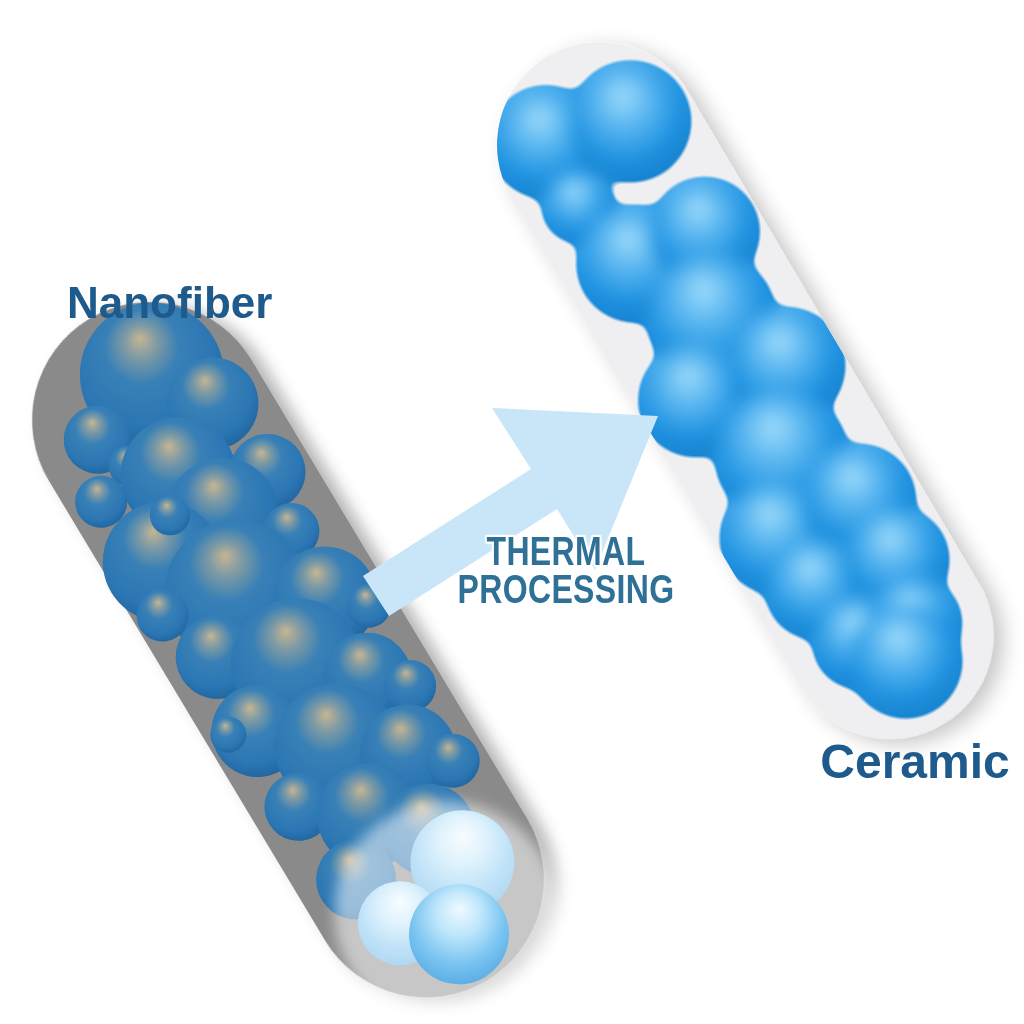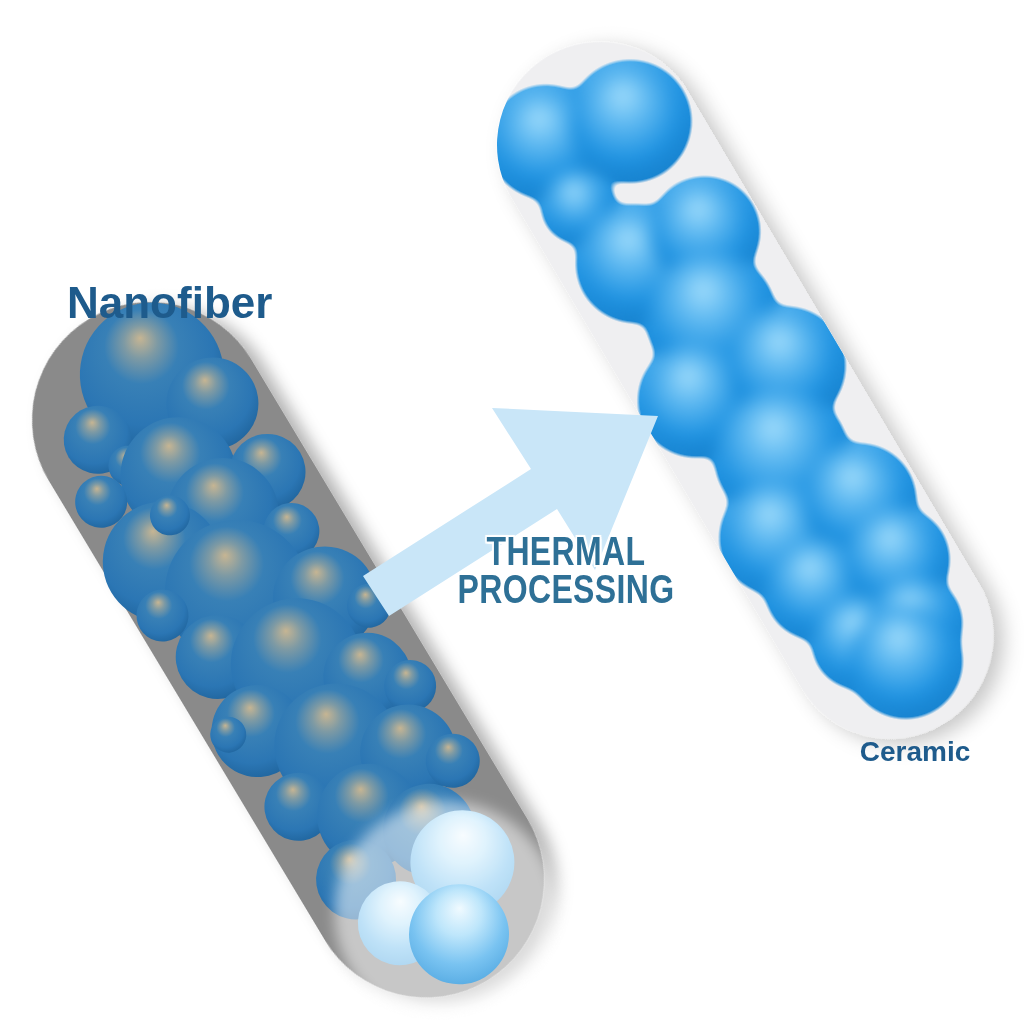--- a/index.html
+++ b/index.html
@@ -39,21 +39,21 @@
   .st-l-hi{stop-color:var(--c-light_sphere_highlight);}
   .st-l-base{stop-color:var(--c-light_sphere_base);}
   .st-l-edge{stop-color:var(--c-light_sphere_edge);}
   .st-c-hi{stop-color:var(--c-ceramic_sphere_highlight);}
   .st-c-base{stop-color:var(--c-ceramic_sphere_base);}
   .st-c-edge{stop-color:var(--c-ceramic_sphere_edge);}
 
   .label{position:absolute;color:var(--c-label_text);}
   .label-nanofiber{left:67px;top:252px;font-size:44px;font-weight:600;letter-spacing:0px;margin-top:26px;}
   .label-ceramic{left:815px;top:738px;width:200px;text-align:center;
-    font-size:28px;font-weight:600;line-height:0.98;}
+    font-size:48px;font-weight:600;line-height:0.98;}
   .label-process{
     left:406px;top:532px;width:320px;text-align:center;
     color:var(--c-process_text);font-size:41px;font-weight:700;line-height:0.93;
     letter-spacing:0.5px;transform:scaleX(0.78);transform-origin:50% 50%;
     text-shadow:2px 0 0 #fff,-2px 0 0 #fff,0 2px 0 #fff,0 -2px 0 #fff,
       2px 2px 0 #fff,-2px -2px 0 #fff,2px -2px 0 #fff,-2px 2px 0 #fff,0 0 6px #fff;
   }
   .label-line{display:block;}
 </style>
 </head>

